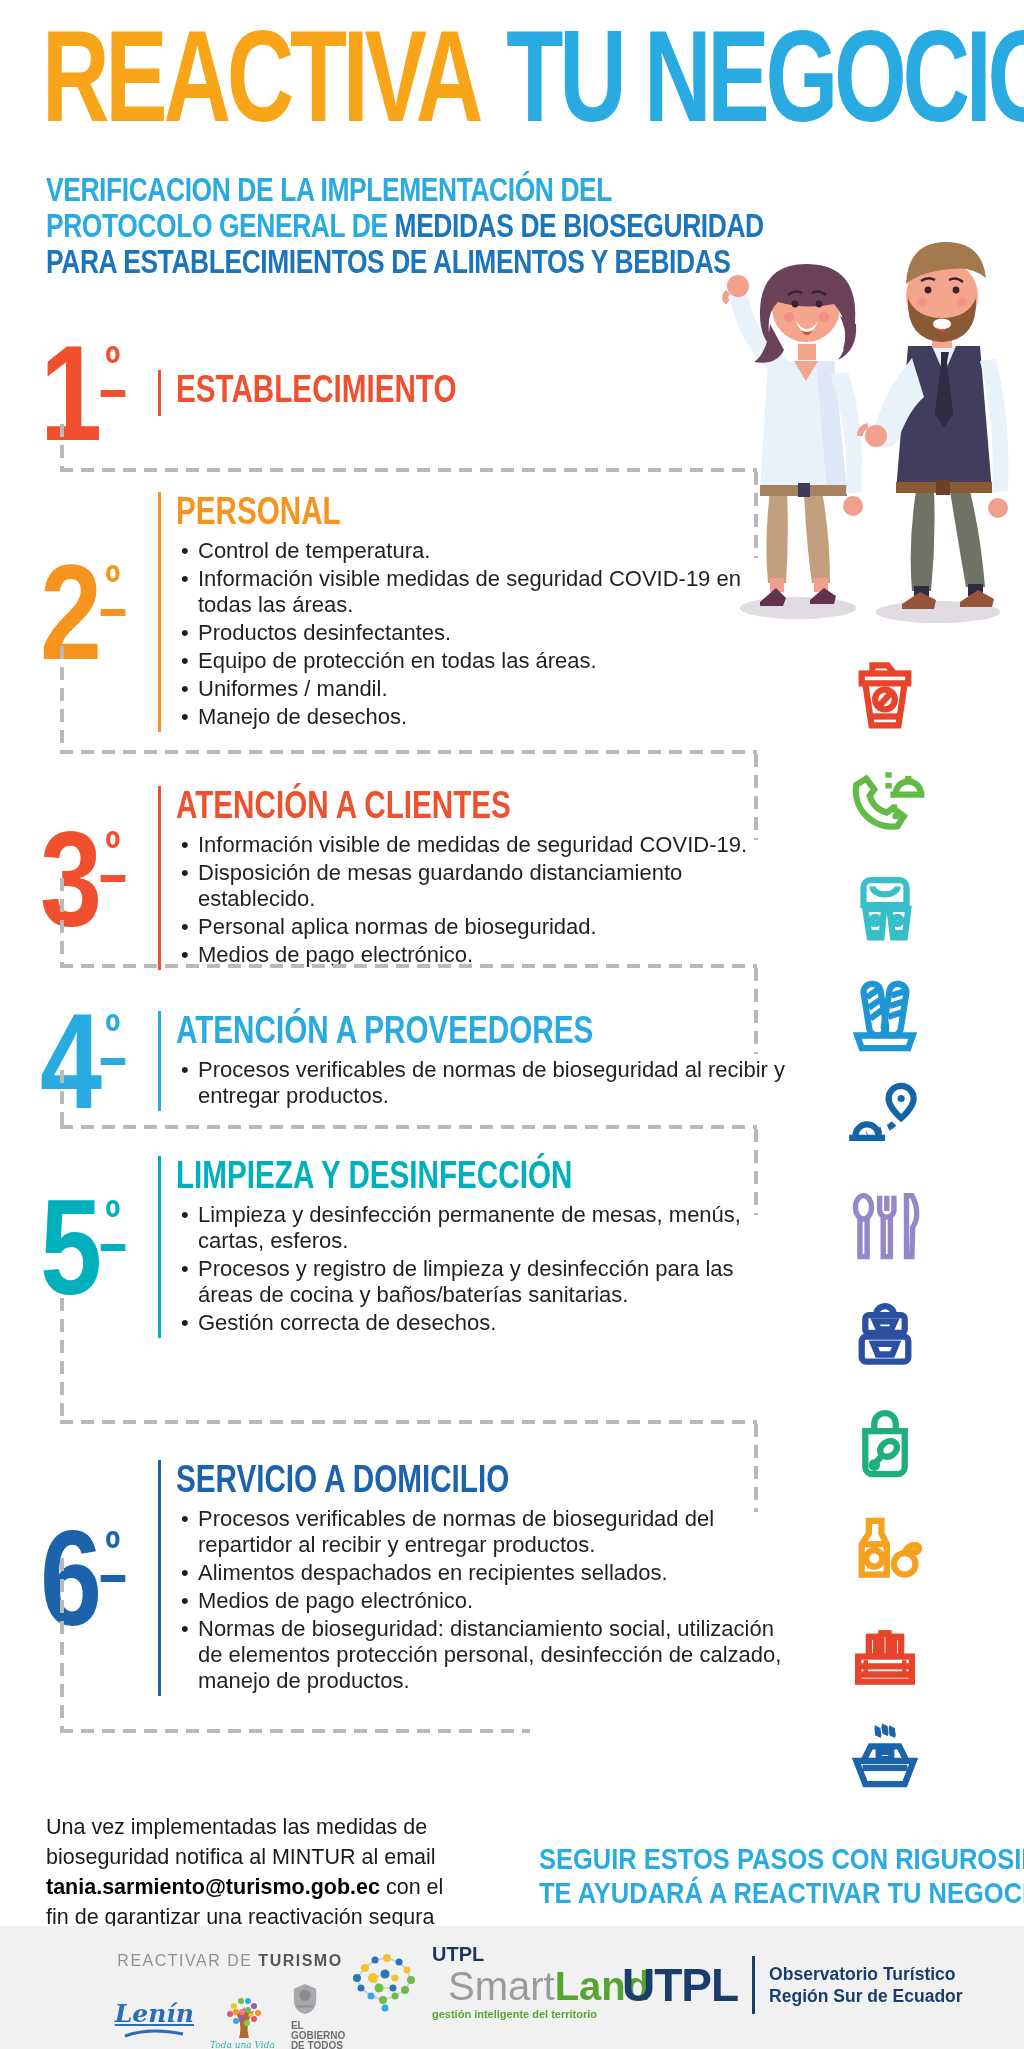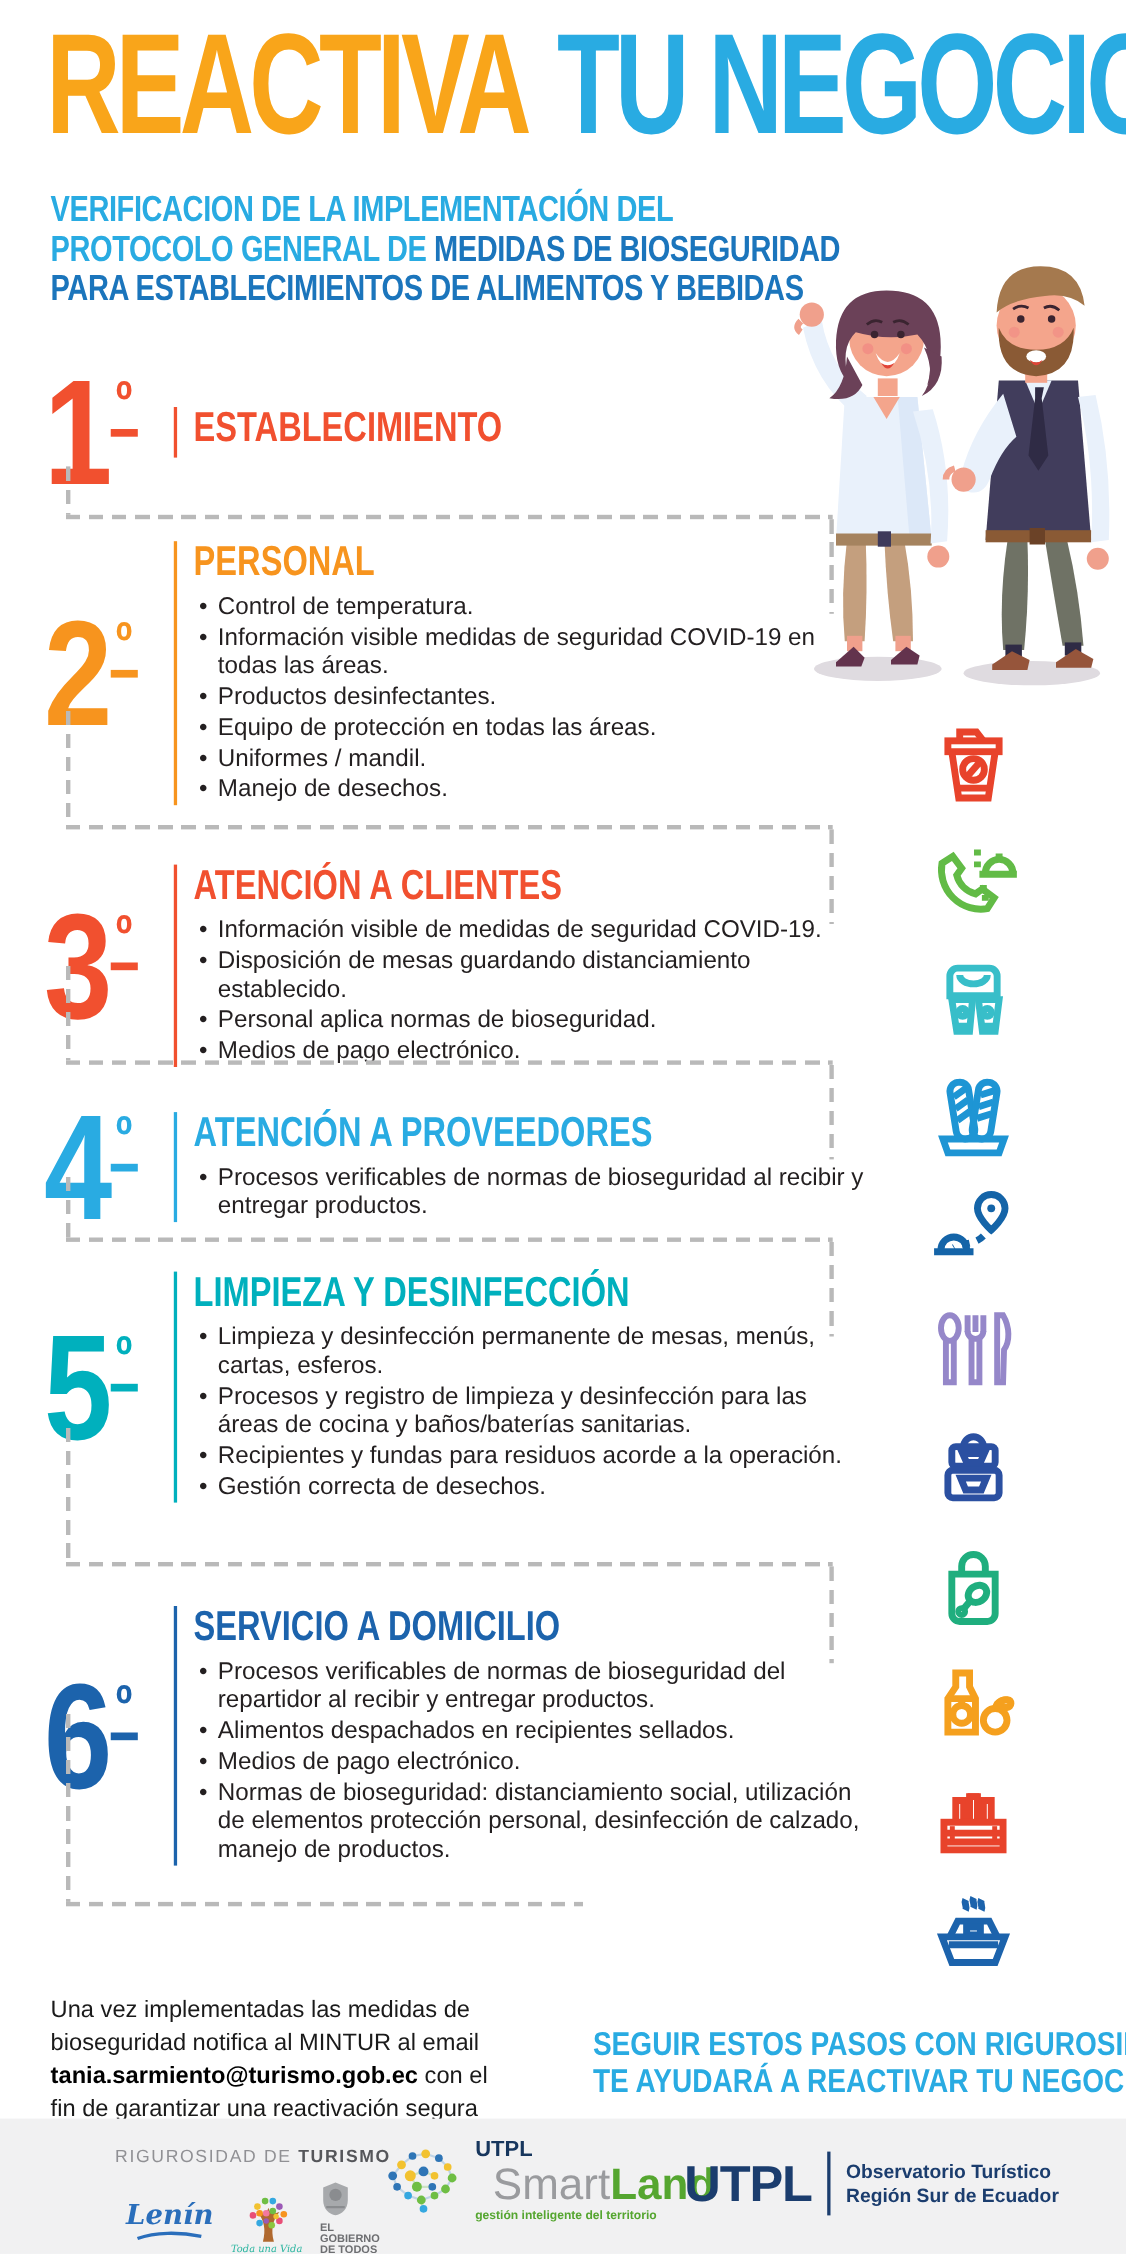--- a/index.html
+++ b/index.html
@@ -48,21 +48,21 @@
           font-weight:bold;font-size:30px;line-height:34px;white-space:nowrap;
           transform:scaleX(.85);transform-origin:center top;}
 
   
   .footer{position:absolute;left:0;top:1926px;width:1024px;height:123px;background:#F1F1F2;}
   .min-group{position:absolute;left:100px;top:26px;width:260px;text-align:center;}
   .min-title{font-size:16px;letter-spacing:1.5px;color:#909094;white-space:nowrap;}
   .min-title b{color:#55565A;}
   .min-logos{margin-top:12px;display:flex;align-items:center;justify-content:center;gap:16px;}
   .signature{font-family:"DejaVu Serif",serif;font-style:italic;font-weight:bold;
-             font-size:25px;color:#2A6EBB;line-height:22px;}
+             font-size:25px;color:#2A6EBB;line-height:22px;text-decoration:underline;}
   .tree{display:flex;flex-direction:column;align-items:center;}
   .tree-caption{font-family:"DejaVu Serif",serif;font-style:italic;font-size:9px;color:#2BB5A0;margin-top:1px;}
   .gob{display:flex;align-items:flex-start;gap:5px;flex-direction:column;}
   .gob-text{text-align:left;font-size:10px;line-height:10px;font-weight:bold;color:#6D6E71;}
   .gob-bars{margin-top:3px;}
   .gob-bars div{height:3px;width:46px;}
   .sl-group{position:absolute;left:348px;top:18px;display:flex;align-items:center;gap:10px;}
   .sl-text{display:flex;flex-direction:column;line-height:1;}
   .sl-brand{font-size:20px;font-weight:bold;color:#17365D;}
   .sl-name{font-size:40px;margin:2px 16px 3px;}
@@ -230,21 +230,20 @@
       <span class="ord">
           <span class="o">º</span>
           <span class="bar"></span>
         </span>
     </div>
     <div class="content">
       <h2 class="sec-title">LIMPIEZA Y DESINFECCIÓN</h2>
       <ul class="bullets">
         <li>Limpieza y desinfección permanente de mesas, menús, cartas, esferos.</li>
         <li>Procesos y registro de limpieza y desinfección para las áreas de cocina y baños/baterías sanitarias.</li>
-        <li>Recipientes y fundas para residuos acorde a la operación.</li>
         <li>Gestión correcta de desechos.</li>
       </ul>
     </div>
   </section>
 
   <section class="sec" style="top: 1460px; --c: #1C63AC;">
     <div class="num">
       <span class="digit">6</span>
       <span class="ord">
           <span class="o">º</span>
@@ -402,21 +401,21 @@
 
   <p class="notice"><span>Una vez implementadas las medidas de bioseguridad notifica  al MINTUR al email </span><b>tania.sarmiento@turismo.gob.ec</b><span> con el fin de garantizar una reactivación segura de la actividad turística</span></p>
 
   <div class="slogan">
     <div>SEGUIR ESTOS PASOS CON RIGUROSIDAD</div>
     <div>TE AYUDARÁ A REACTIVAR TU NEGOCIO</div>
   </div>
 
   <div class="footer">
     <div class="min-group">
-      <div class="min-title"><span>RIGUROSIDAD DE </span><b>TURISMO</b></div>
+      <div class="min-title"><span>REACTIVAR DE </span><b>TURISMO</b></div>
       <div class="min-logos">
         <div>
           <div class="signature">Lenín</div>
           <svg width="62" height="10">
               <path d="M2 7c16-6 38-6 58-2" stroke="#2A6EBB" stroke-width="3" fill="none"></path>
             </svg>
         </div>
         <div class="tree">
           <svg width="44" height="44" viewBox="0 0 44 44">
             <path d="M19 43c3-11 1-20-5-27 6 2 8 2 10-4 2 6 4 6 10 4-6 7-8 16-5 27z" fill="#B0692F"></path>

